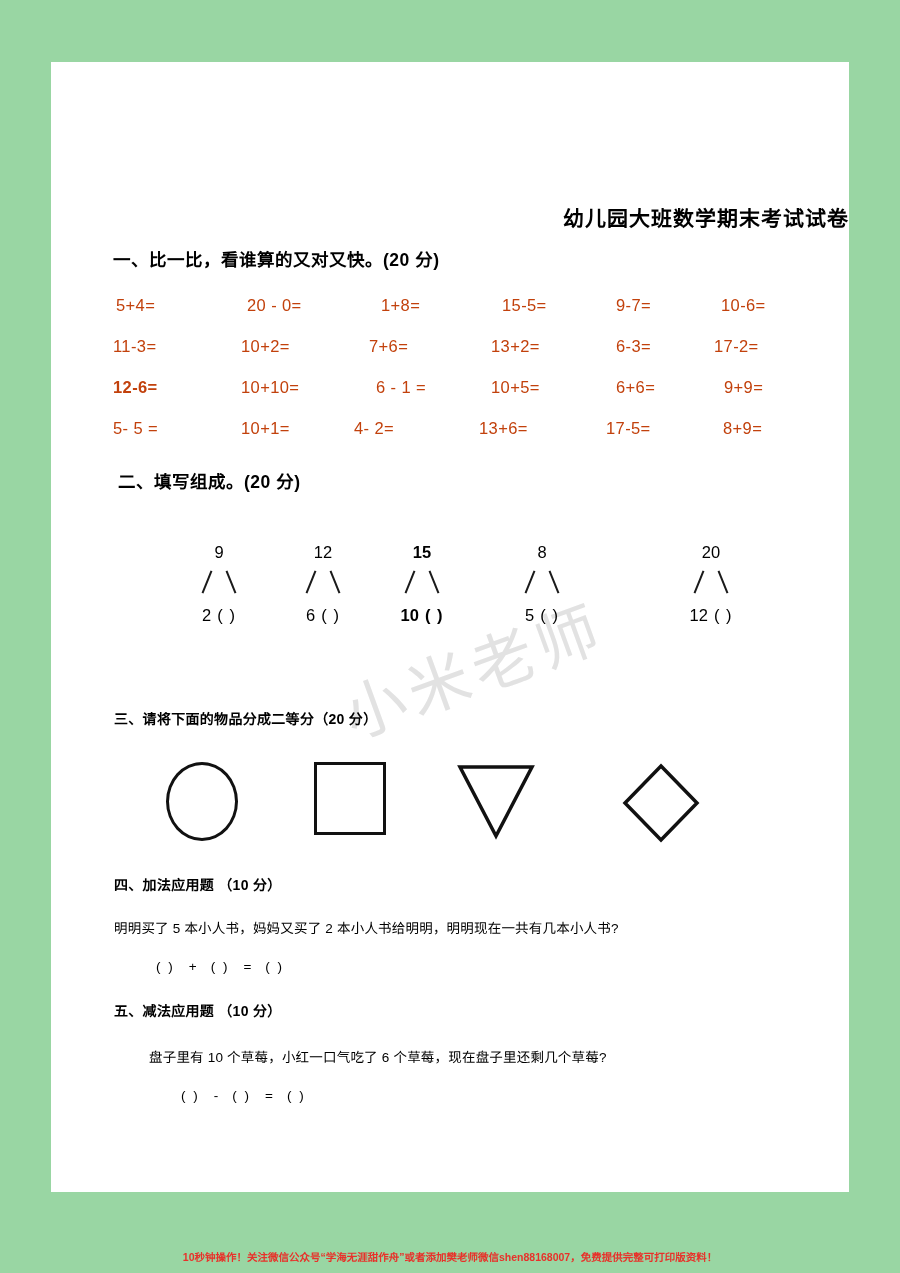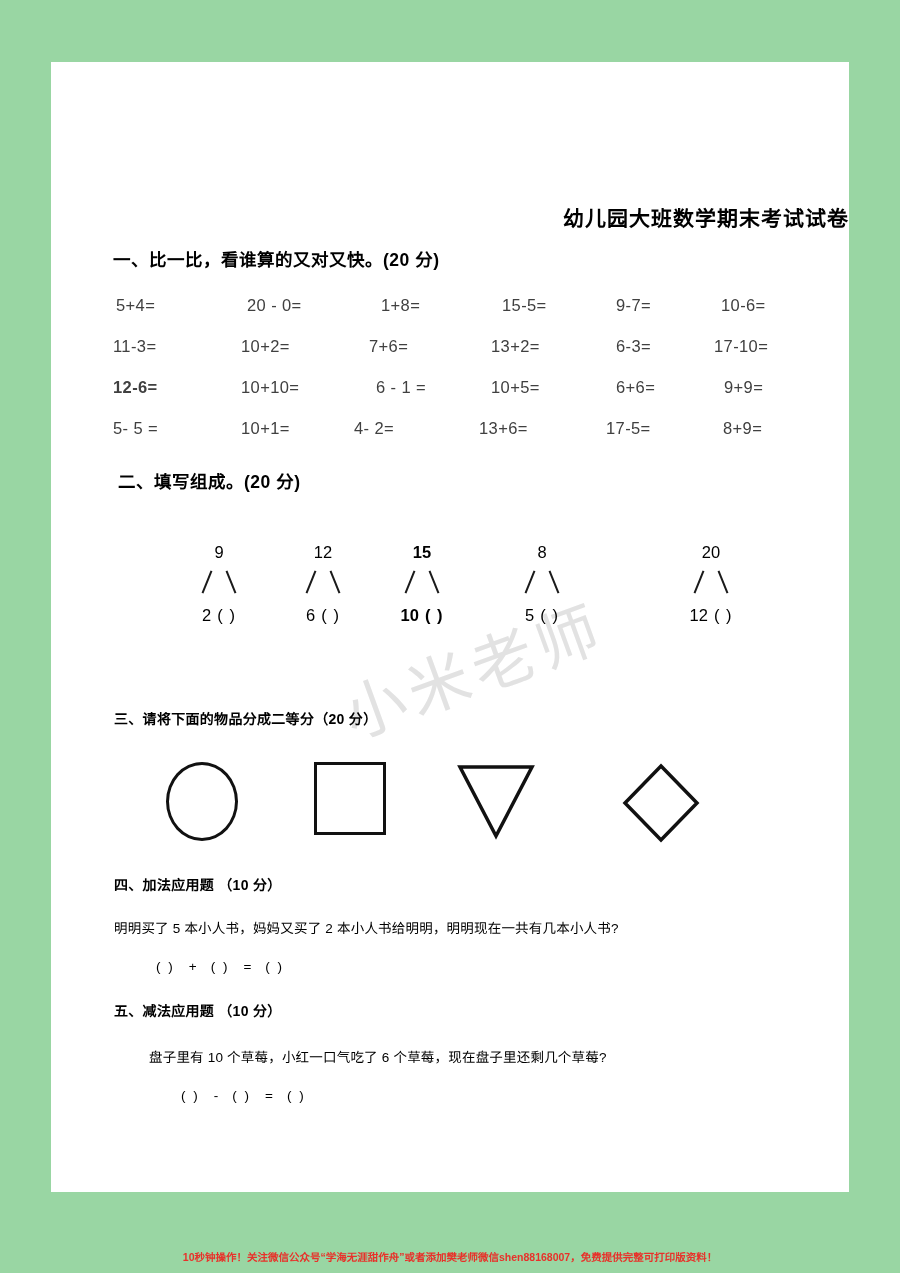--- a/index.html
+++ b/index.html
@@ -86,21 +86,21 @@
     top: 234px;
     width: 798px;
   }
   .calc-row {
     position: relative;
     height: 41px;
   }
   .calc-cell {
     position: absolute;
     font-size: 16.5px;
-    color: #404040;
+    color: #c2410c;
     white-space: nowrap;
     letter-spacing: 0.4px;
   }
 
   
   .decomp-area {
     position: absolute;
     left: 0;
     top: 478px;
     width: 798px;
@@ -243,21 +243,21 @@
         <span class="calc-cell" style="left:565px;">9-7=</span>
         <span class="calc-cell" style="left:670px;">10-6=</span>
       </div>
 
       <div class="calc-row">
         <span class="calc-cell" style="left:62px;">11-3=</span>
         <span class="calc-cell" style="left:190px;">10+2=</span>
         <span class="calc-cell" style="left:318px;">7+6=</span>
         <span class="calc-cell" style="left:440px;">13+2=</span>
         <span class="calc-cell" style="left:565px;">6-3=</span>
-        <span class="calc-cell" style="left:663px;">17-10=</span>
+        <span class="calc-cell" style="left:663px;">17-2=</span>
       </div>
 
       <div class="calc-row">
         <span class="calc-cell" style="left:62px;font-weight:bold;">12-6=</span>
         <span class="calc-cell" style="left:190px;">10+10=</span>
         <span class="calc-cell" style="left:325px;">6 - 1 =</span>
         <span class="calc-cell" style="left:440px;">10+5=</span>
         <span class="calc-cell" style="left:565px;">6+6=</span>
         <span class="calc-cell" style="left:673px;">9+9=</span>
       </div>

